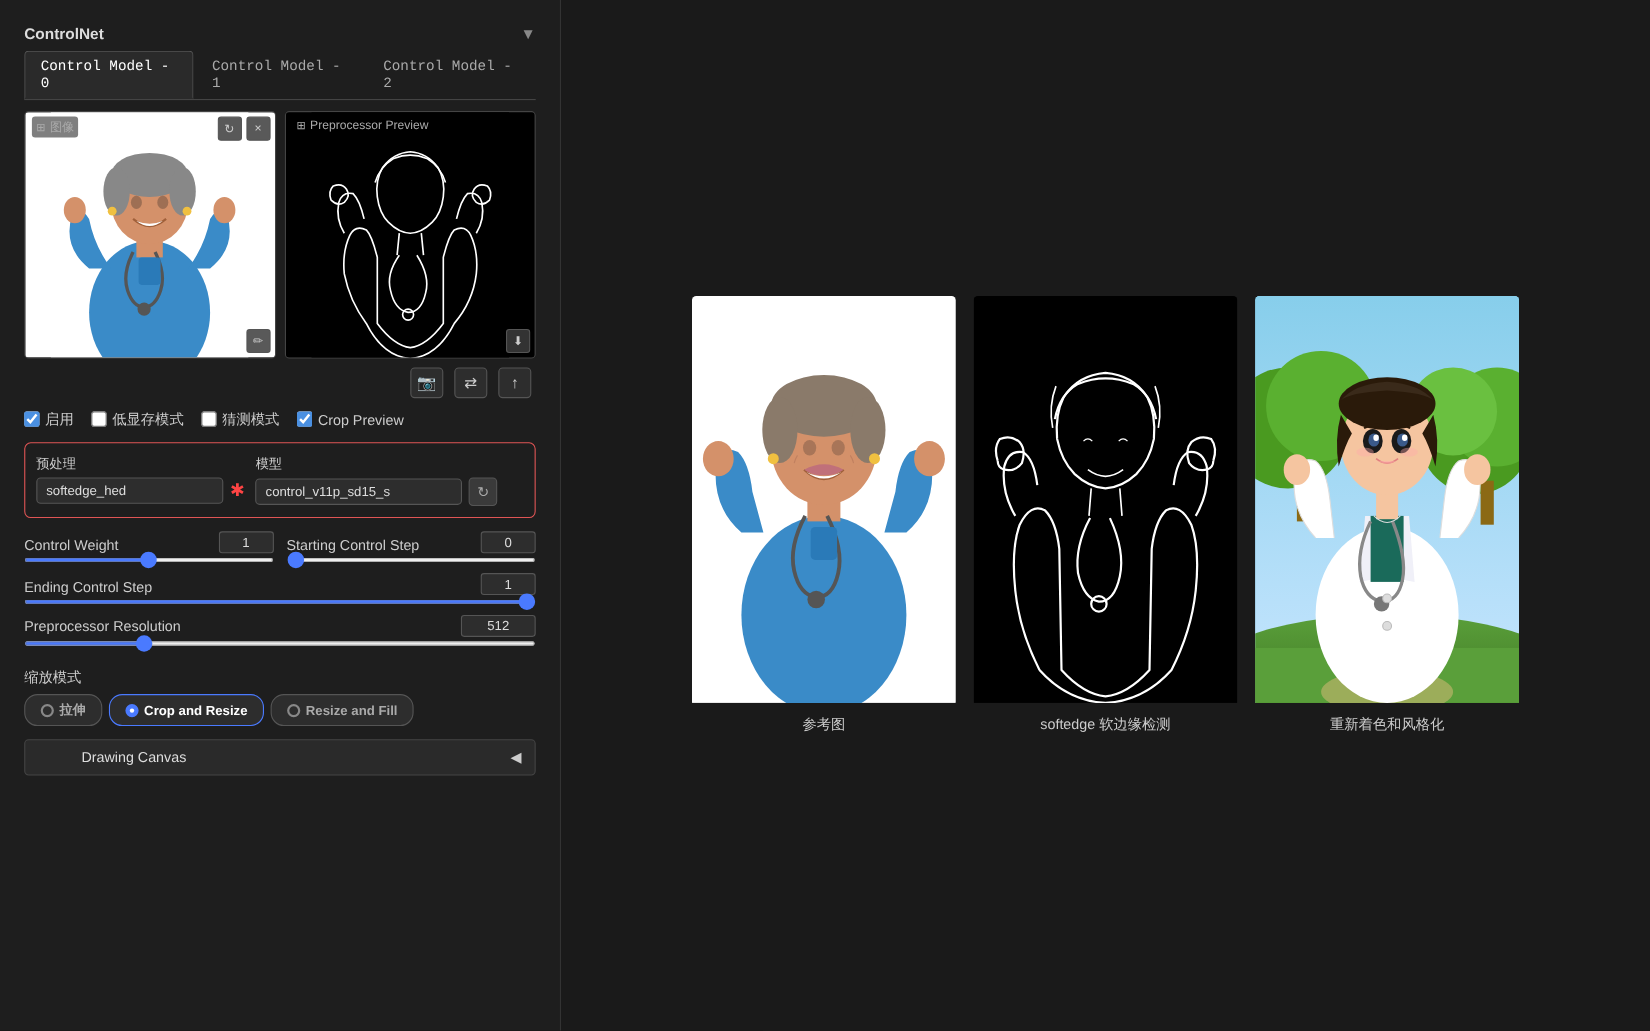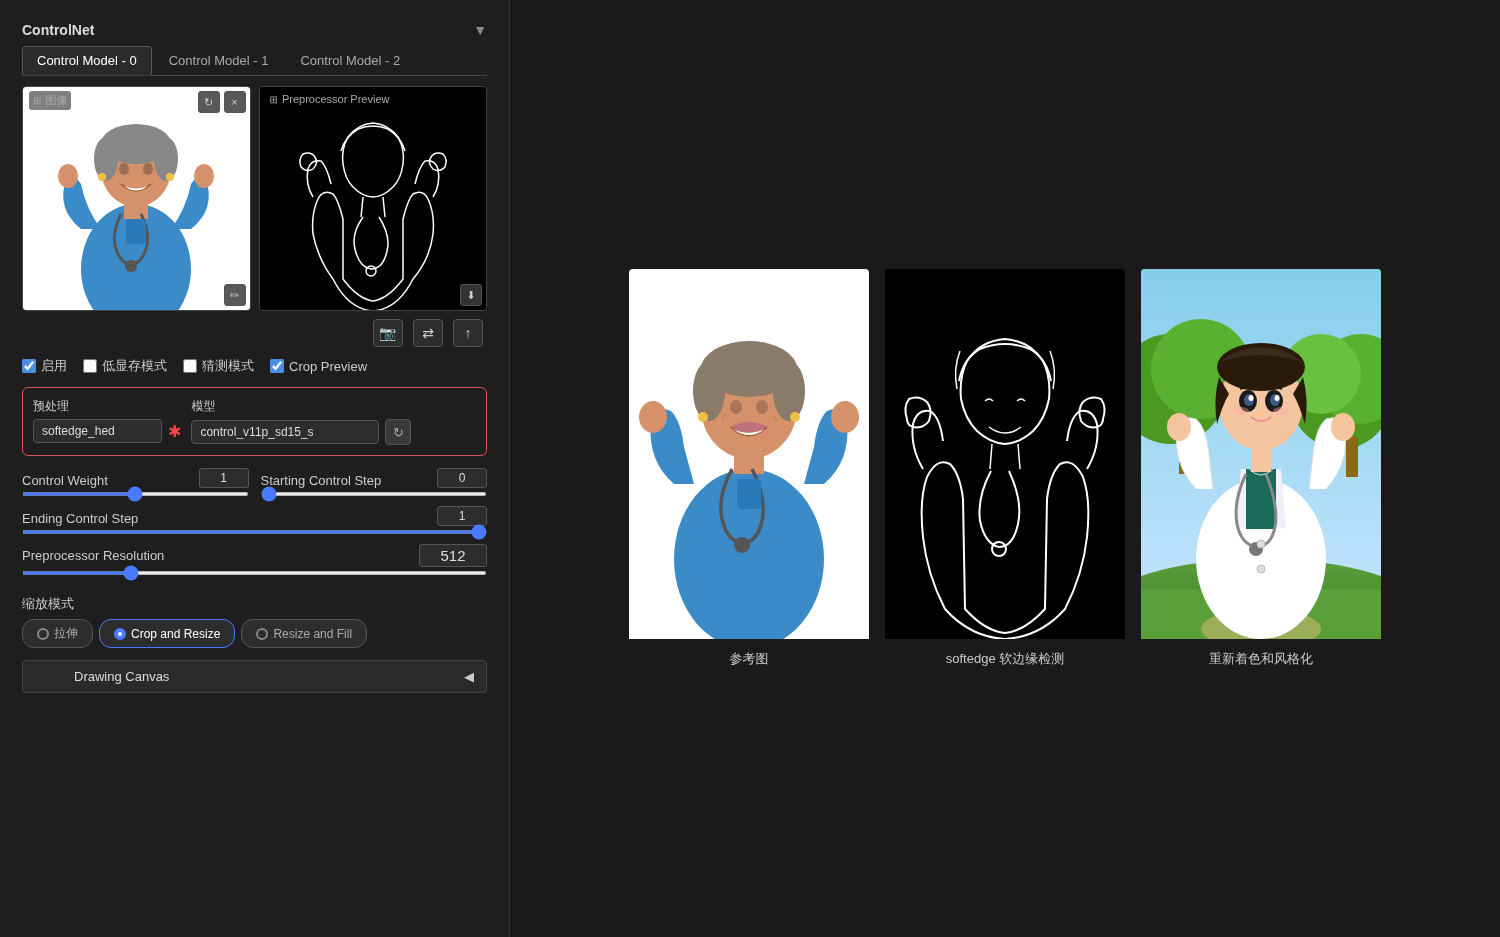--- a/index.html
+++ b/index.html
@@ -51,20 +51,21 @@
       border-bottom: 1px solid #444;
     }
     .tab {
       padding: 6px 14px;
       cursor: pointer;
       color: #aaa;
       font-size: 13px;
       border-radius: 4px 4px 0 0;
       border: 1px solid transparent;
       border-bottom: none;
+      font-family: Liberation Mono, monospace;
     }
     .tab.active {
       background: #2a2a2a;
       color: #fff;
       border-color: #555;
       border-bottom: 1px solid #2a2a2a;
     }
 
     
     .image-row {
@@ -221,21 +222,21 @@
       background: #2d2d2d;
       border: 1px solid #555;
       color: #ddd;
       padding: 4px 8px;
       border-radius: 4px;
       font-size: 12px;
       cursor: pointer;
       appearance: none;
       -webkit-appearance: none;
     }
-    .preproc-select { width: 129px; }
+    .preproc-select { width: 170px; }
     .model-select { width: 188px; }
     .icon-star {
       color: #ff4444;
       font-size: 16px;
     }
     .icon-refresh {
       width: 26px;
       height: 26px;
       background: #3a3a3a;
       border: 1px solid #555;
@@ -308,20 +309,21 @@
       padding: 5px 14px;
       border-radius: 12px;
       border: 1px solid #555;
       background: #2d2d2d;
       color: #aaa;
       font-size: 12px;
       cursor: pointer;
       display: flex;
       align-items: center;
       gap: 5px;
+      font-weight: bold;
     }
     .scale-btn.active {
       background: #2d2d2d;
       border-color: #4a7aff;
       color: #fff;
     }
     .radio-dot {
       width: 12px;
       height: 12px;
       border-radius: 50%;
@@ -588,21 +590,21 @@
       <div class="slider-header">
         <span class="slider-label">Ending Control Step</span>
         <input type="text" class="slider-value" value="1" style="width: 50px; background: rgb(45, 45, 45); border: 1px solid rgb(85, 85, 85); color: rgb(221, 221, 221); padding: 2px 6px; border-radius: 3px; font-size: 12px; text-align: center;">
       </div>
       <input type="range" min="0" max="1" step="0.01" value="1" style="width: 100%; accent-color: rgb(74, 122, 255);">
     </div>
 
     <div class="preproc-res-row">
       <div class="preproc-res-header">
         <span class="slider-label">Preprocessor Resolution</span>
-        <input type="text" class="slider-value" value="512" style="width: 68px; background: rgb(45, 45, 45); border: 1px solid rgb(85, 85, 85); color: rgb(221, 221, 221); padding: 2px 6px; border-radius: 3px; font-size: 15px; text-align: center;">
+        <input type="text" class="slider-value" value="512" style="width: 68px; background: rgb(45, 45, 45); border: 1px solid rgb(85, 85, 85); color: rgb(221, 221, 221); padding: 2px 6px; border-radius: 3px; font-size: 12px; text-align: center;">
       </div>
       <input type="range" min="64" max="2048" step="8" value="512" style="width: 100%; accent-color: rgb(74, 122, 255);">
     </div>
   </div>
 
   <div class="scale-mode-section">
     <div class="scale-mode-label">缩放模式</div>
     <div class="scale-buttons">
       <button class="scale-btn">
         <div class="radio-dot"></div>

